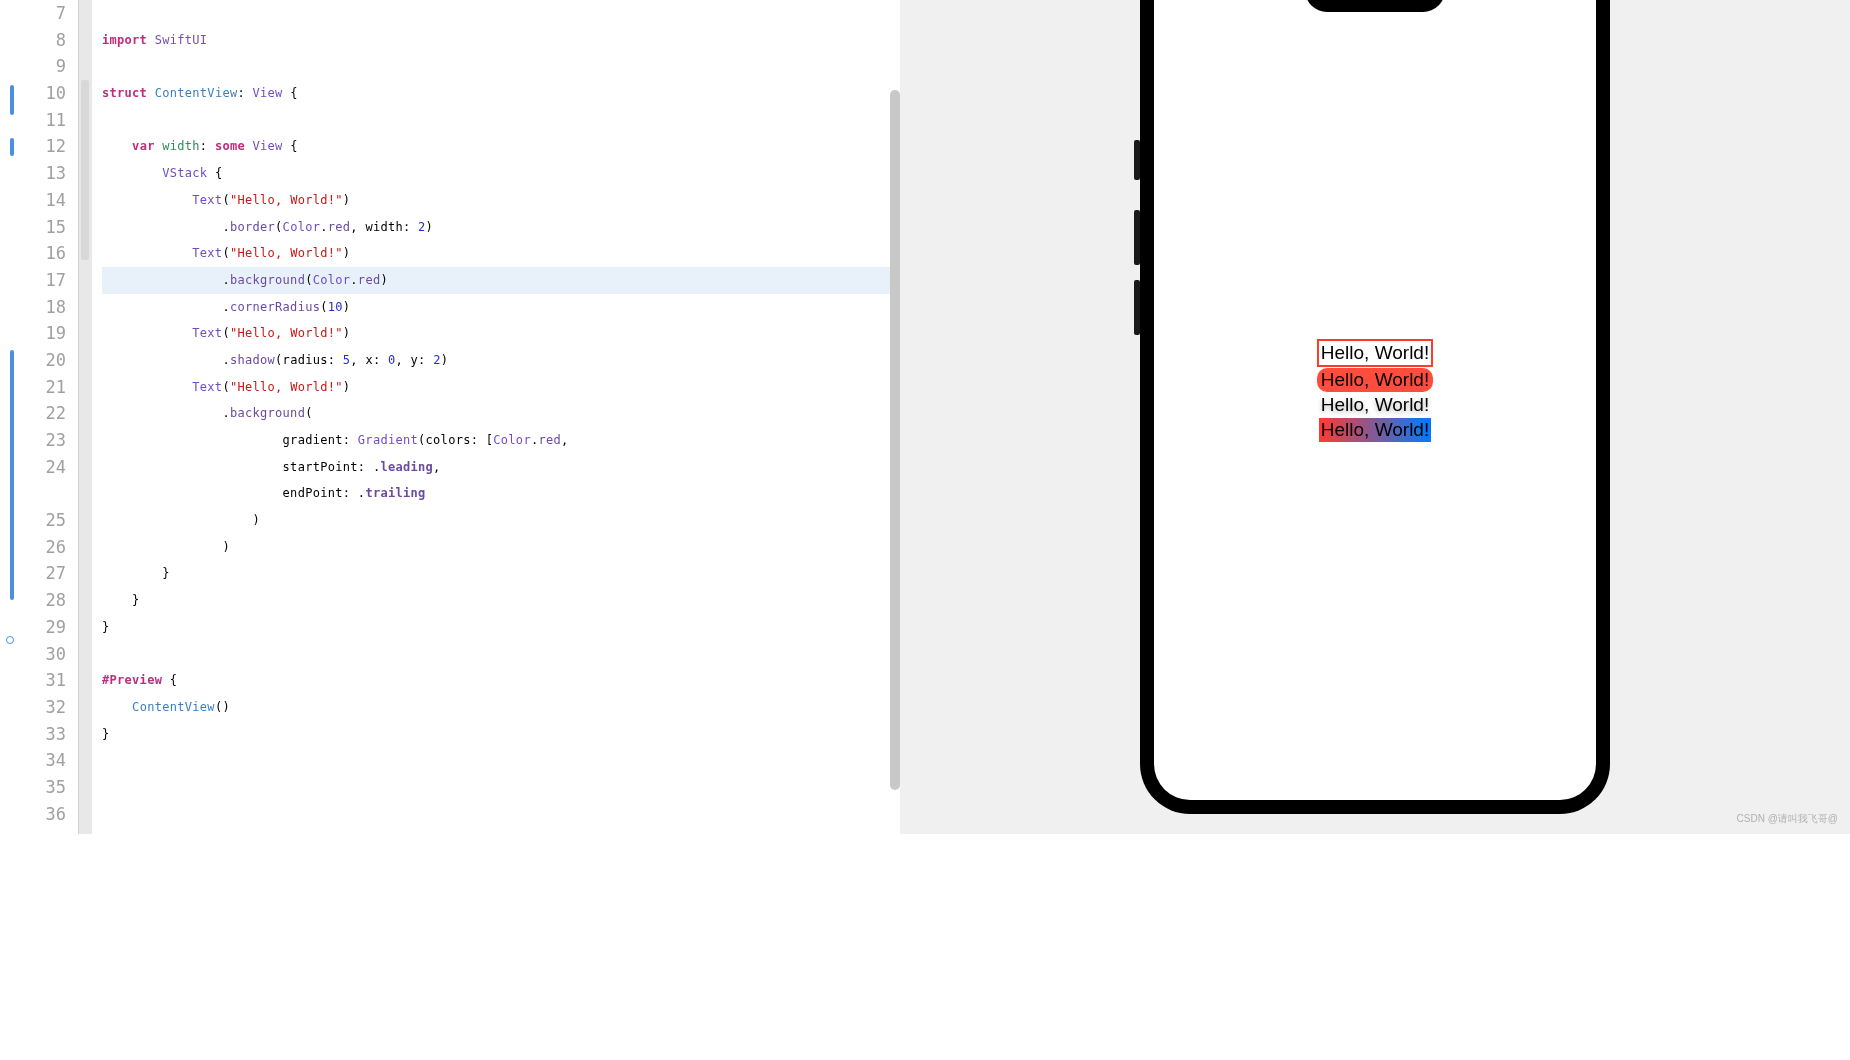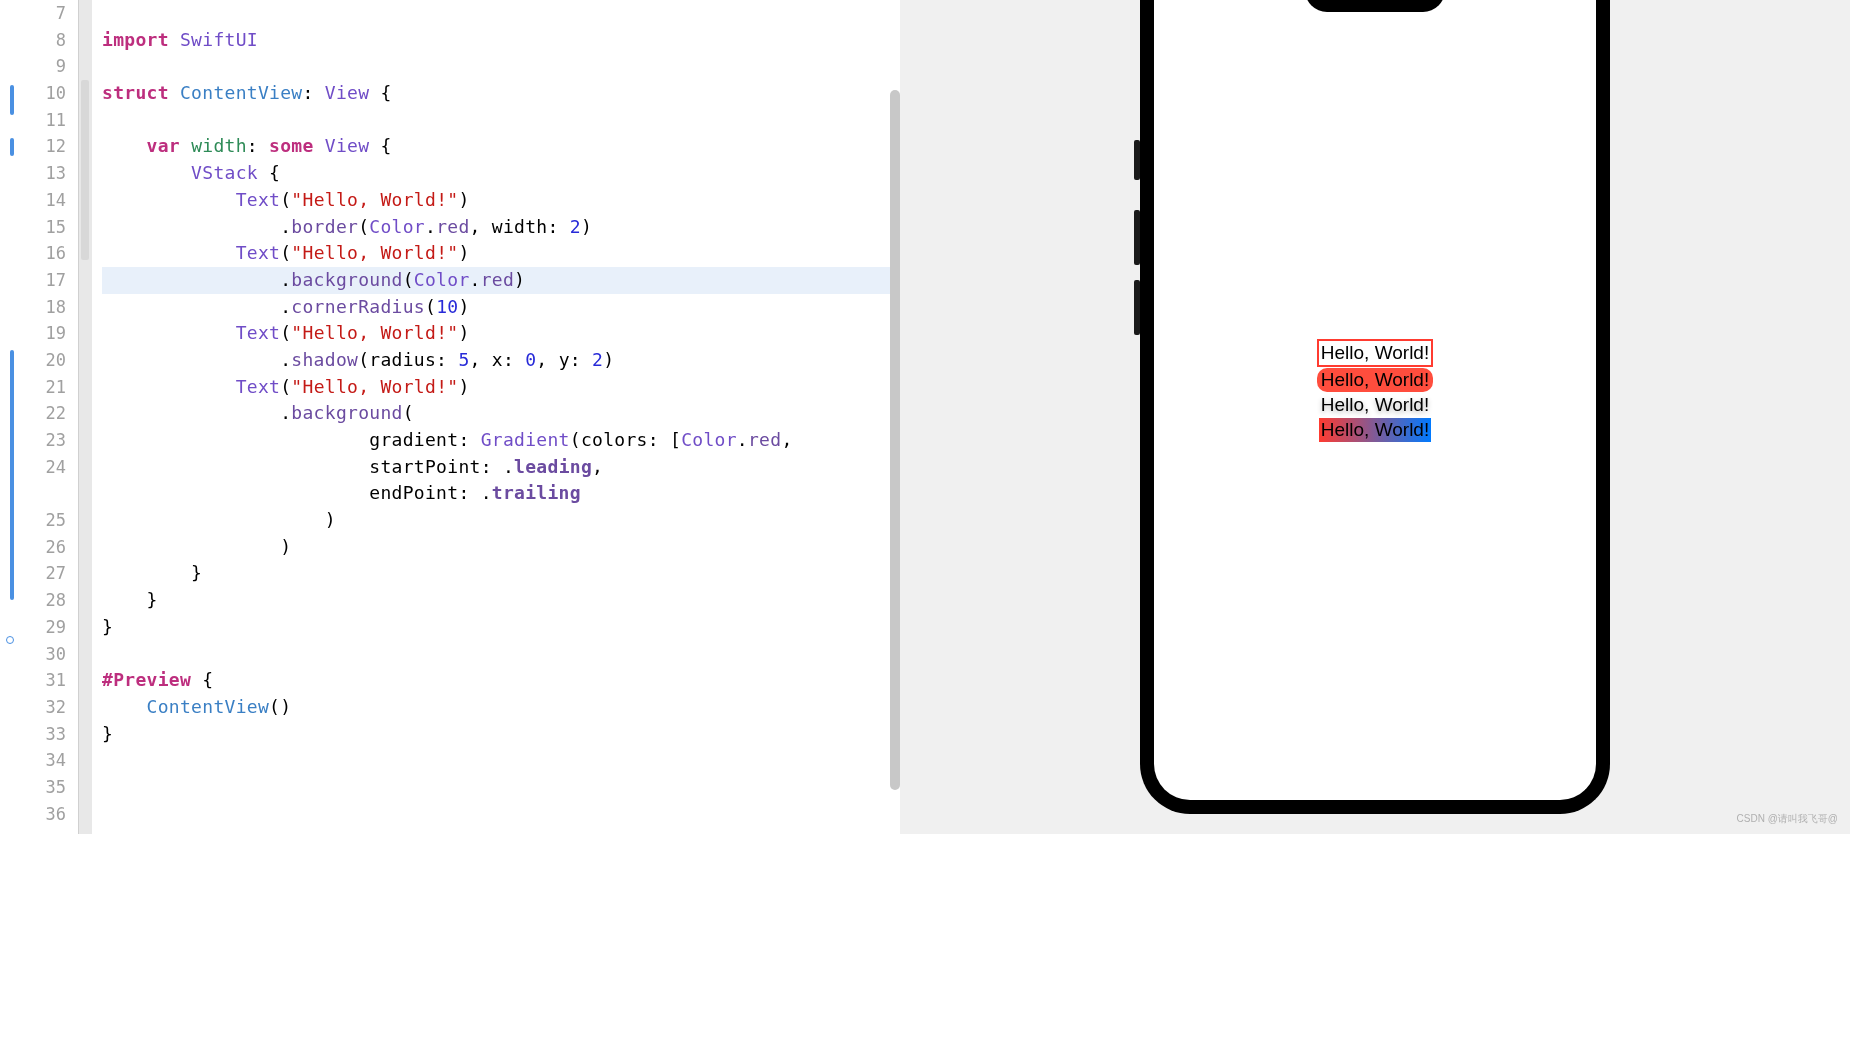--- a/index.html
+++ b/index.html
@@ -80,21 +80,21 @@
     .code-area {
       flex: 1;
       padding-left: 10px;
       position: relative;
     }
     
     .code-line {
       height: 26.7px;
       line-height: 26.7px;
       white-space: pre;
-      font-size: 18px;
+      font-size: 12px;
       letter-spacing: 0.3px;
     }
     
     .code-line.highlighted {
       background: #e8f0fa;
     }
     
     .kw-pink { color: #bd2e7e; font-weight: 600; }
     .kw-type { color: #3a7fc4; }
     .kw-body { color: #2e8b57; }

